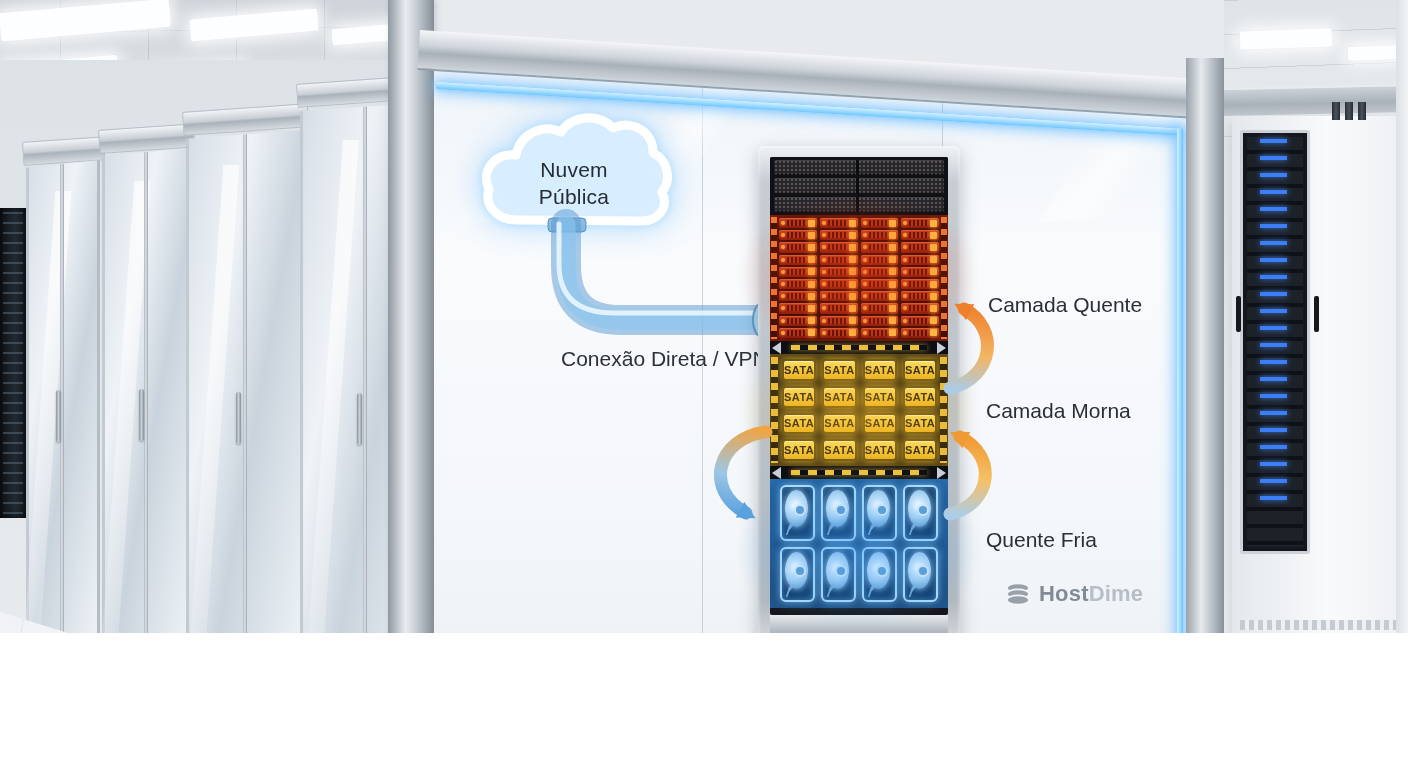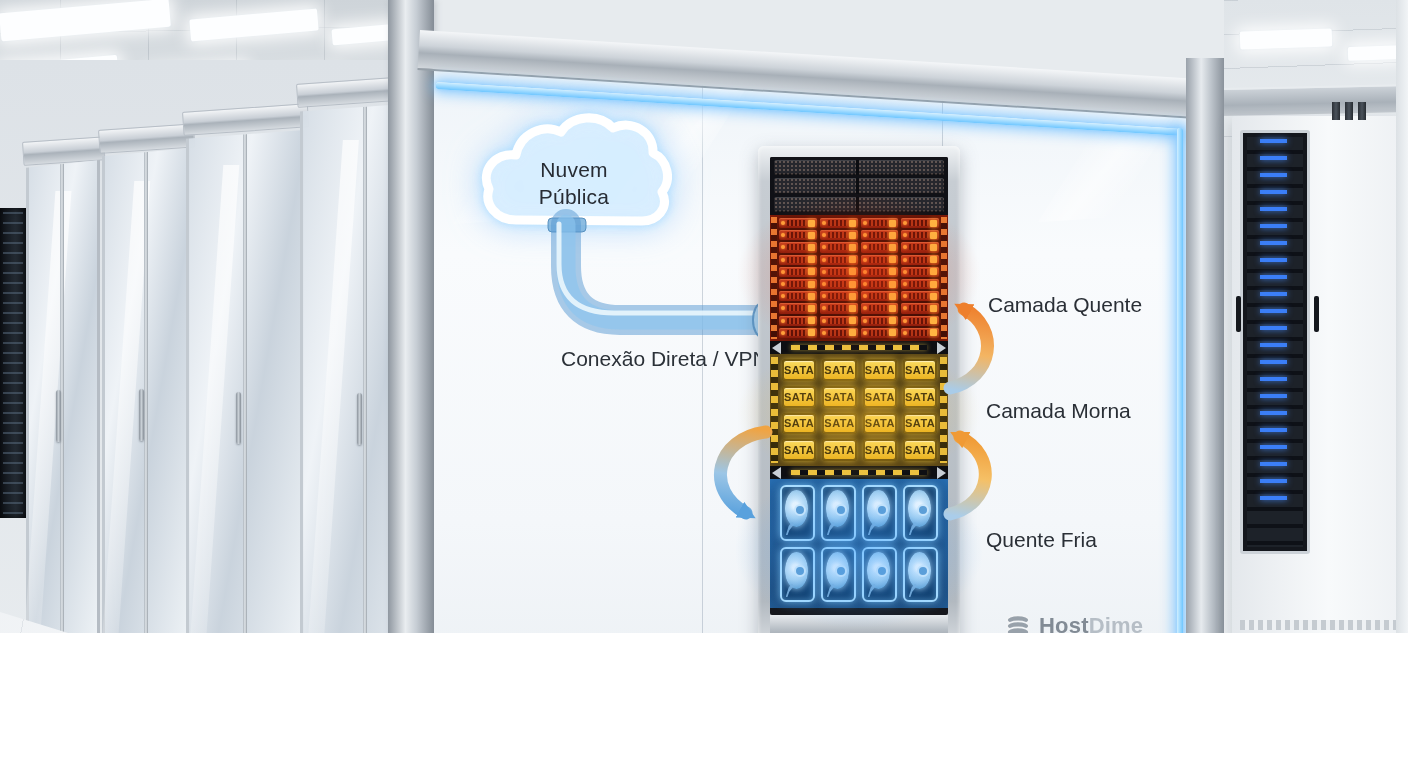--- a/index.html
+++ b/index.html
@@ -139,21 +139,21 @@
     background:#7fb3dd;clip-path:polygon(0 100%,28% 30%,60% 0,78% 18%,34% 62%,16% 100%);opacity:.9;}
   .rack-base{height:26px;margin-top:0;background:linear-gradient(180deg,#e8ebee,#b7bec5 55%,#98a0a8);border-radius:0 0 2px 2px;}
   .foot{position:absolute;width:16px;height:10px;background:#22252b;border-radius:2px;box-shadow:0 2px 2px rgba(40,45,55,.4);}
 
   .glow{pointer-events:none;}
   .glow-hot{left:736px;top:192px;width:246px;height:164px;background:radial-gradient(ellipse at center,rgba(255,66,20,.35),rgba(255,66,20,0) 70%);}
   .glow-warm{left:736px;top:344px;width:246px;height:136px;background:radial-gradient(ellipse at center,rgba(255,188,42,.35),rgba(255,188,42,0) 70%);}
   .glow-cold{left:736px;top:472px;width:246px;height:156px;background:radial-gradient(ellipse at center,rgba(66,160,255,.38),rgba(66,160,255,0) 72%);}
 
   
-  .logo{left:1004px;top:612px;display:flex;align-items:center;gap:7px;}
+  .logo{left:1004px;top:580px;display:flex;align-items:center;gap:7px;}
   .logo-text{font-size:22px;font-weight:bold;letter-spacing:.2px;}
   .logo-text .p1{color:#828b95;}
   .logo-text .p2{color:#b6bec6;}
 
   
   .right-wall{left:1224px;top:140px;width:184px;height:520px;background:linear-gradient(180deg,#e7ebee,#eef1f4);}
   .cable-tray{left:1220px;top:86px;width:188px;height:26px;
     background:linear-gradient(180deg,#ccd2d8,#a9b1b9 60%,#c2c8ce);border-top:2px solid #e8ecef;transform:rotate(-1.2deg);}
   .cabinet{left:1232px;top:116px;width:176px;height:526px;border-radius:4px;
     background:linear-gradient(90deg,#e4e8ec,#f8fafb 55%,#edf0f3);

